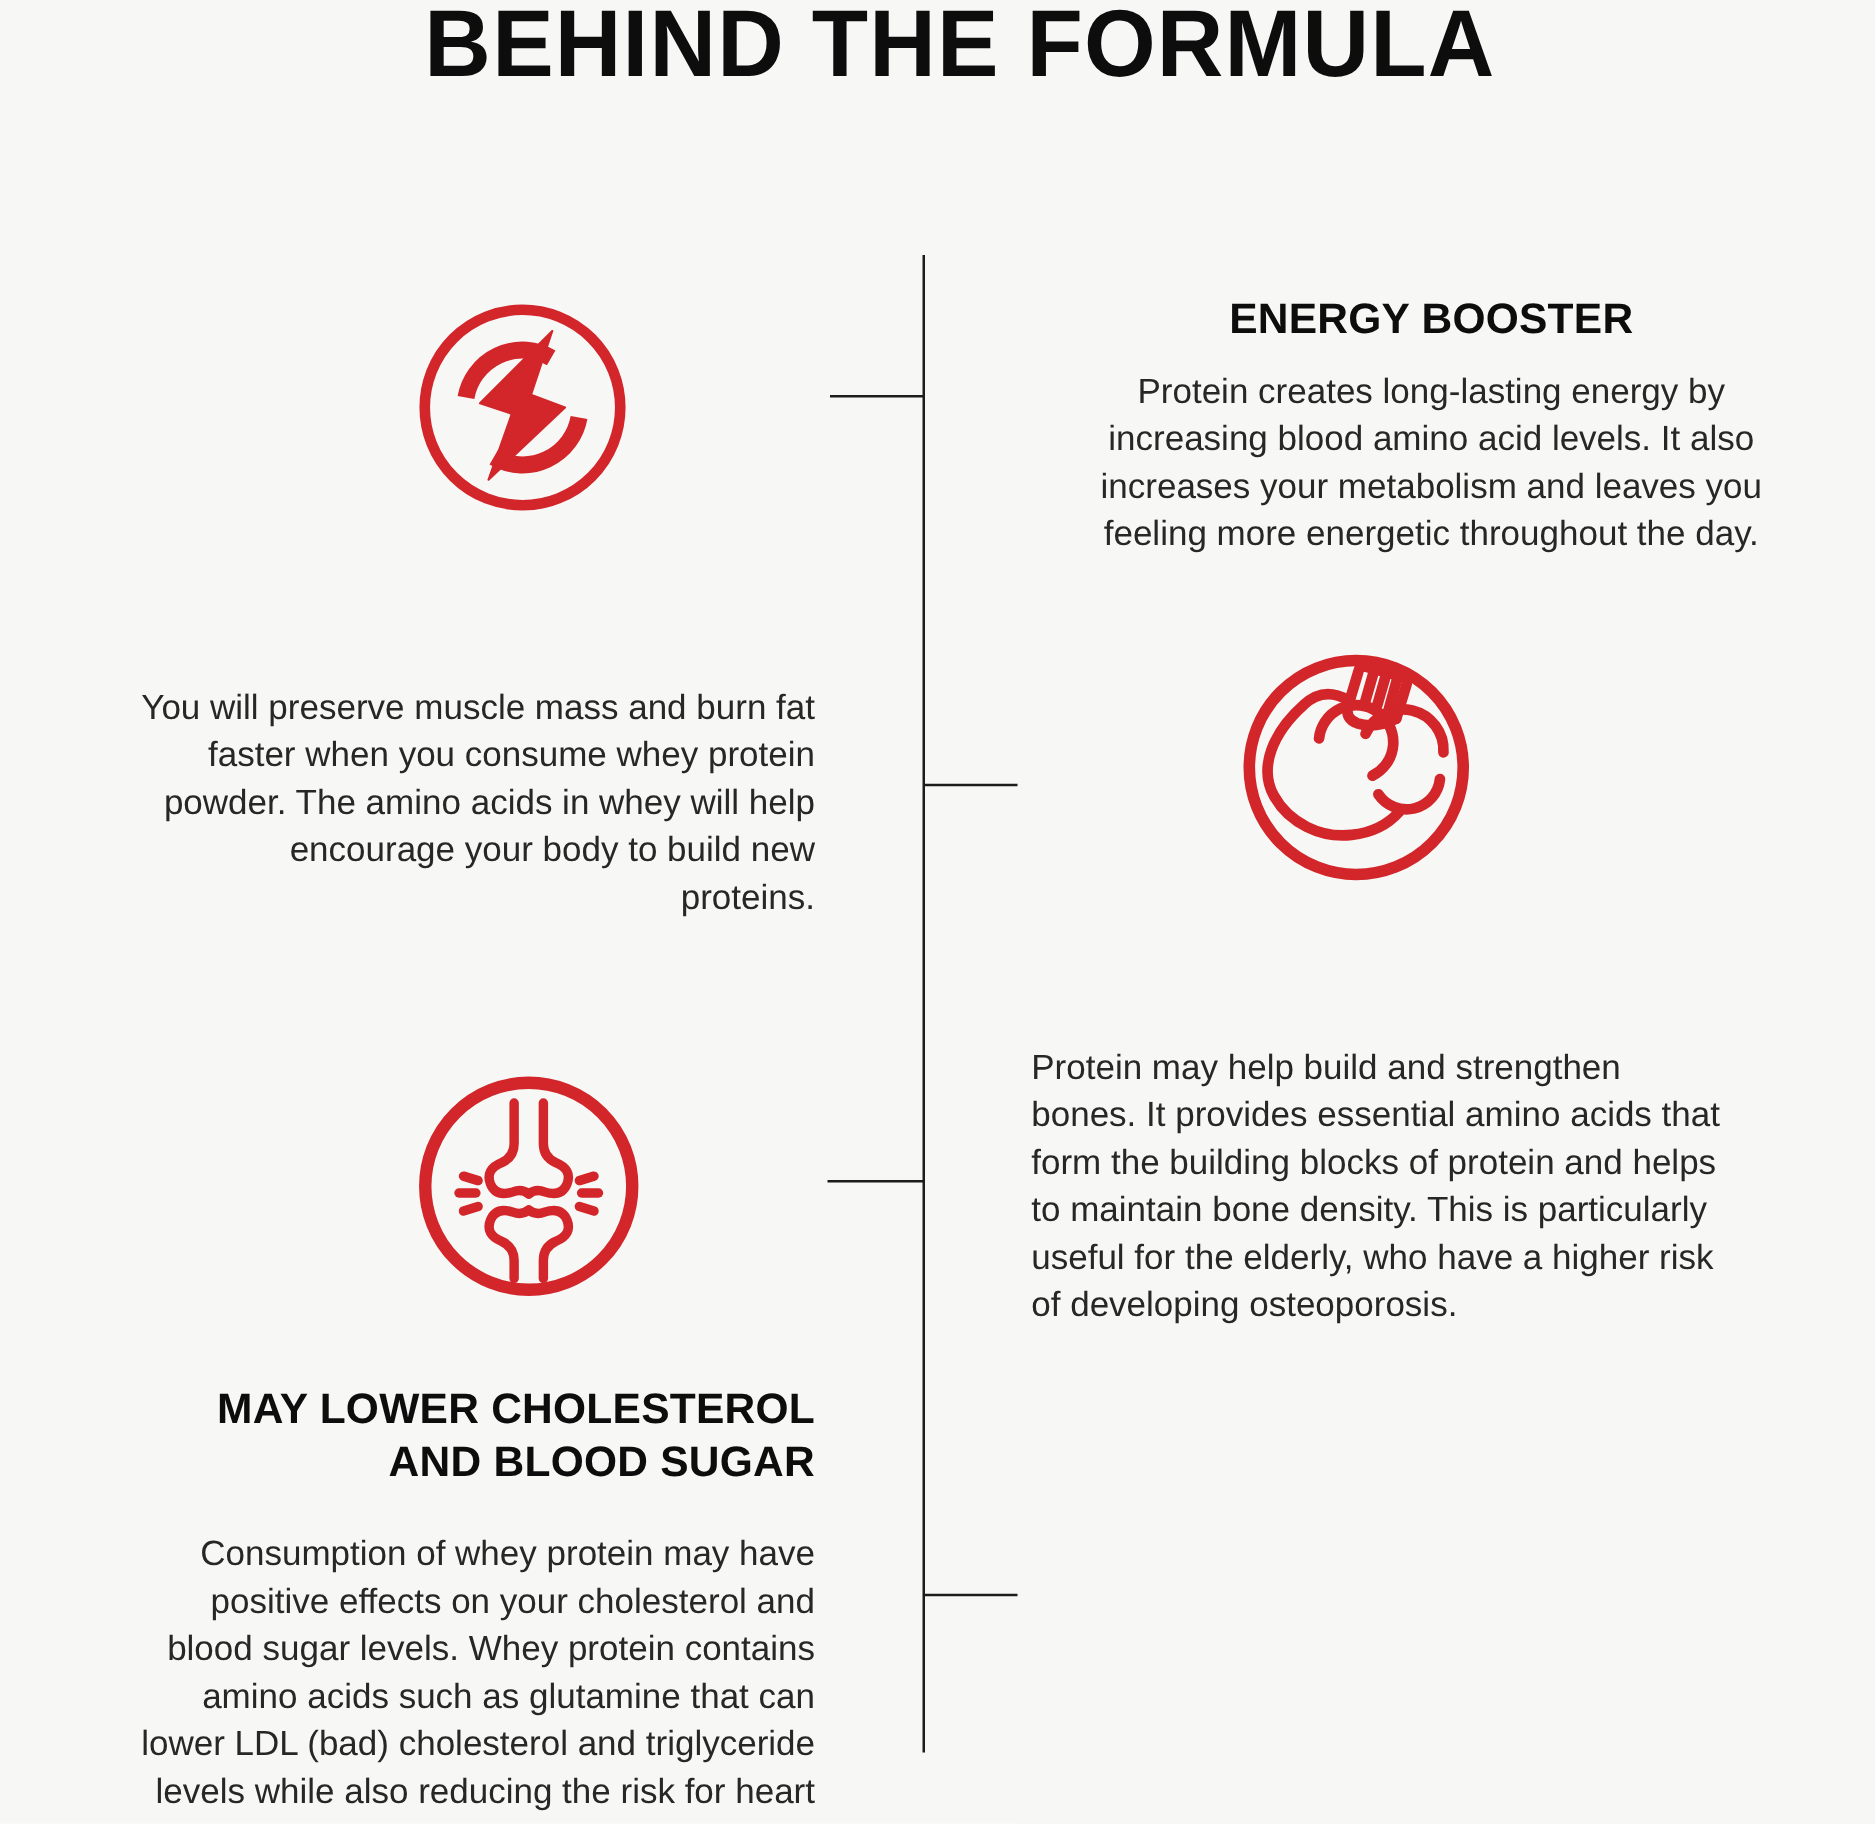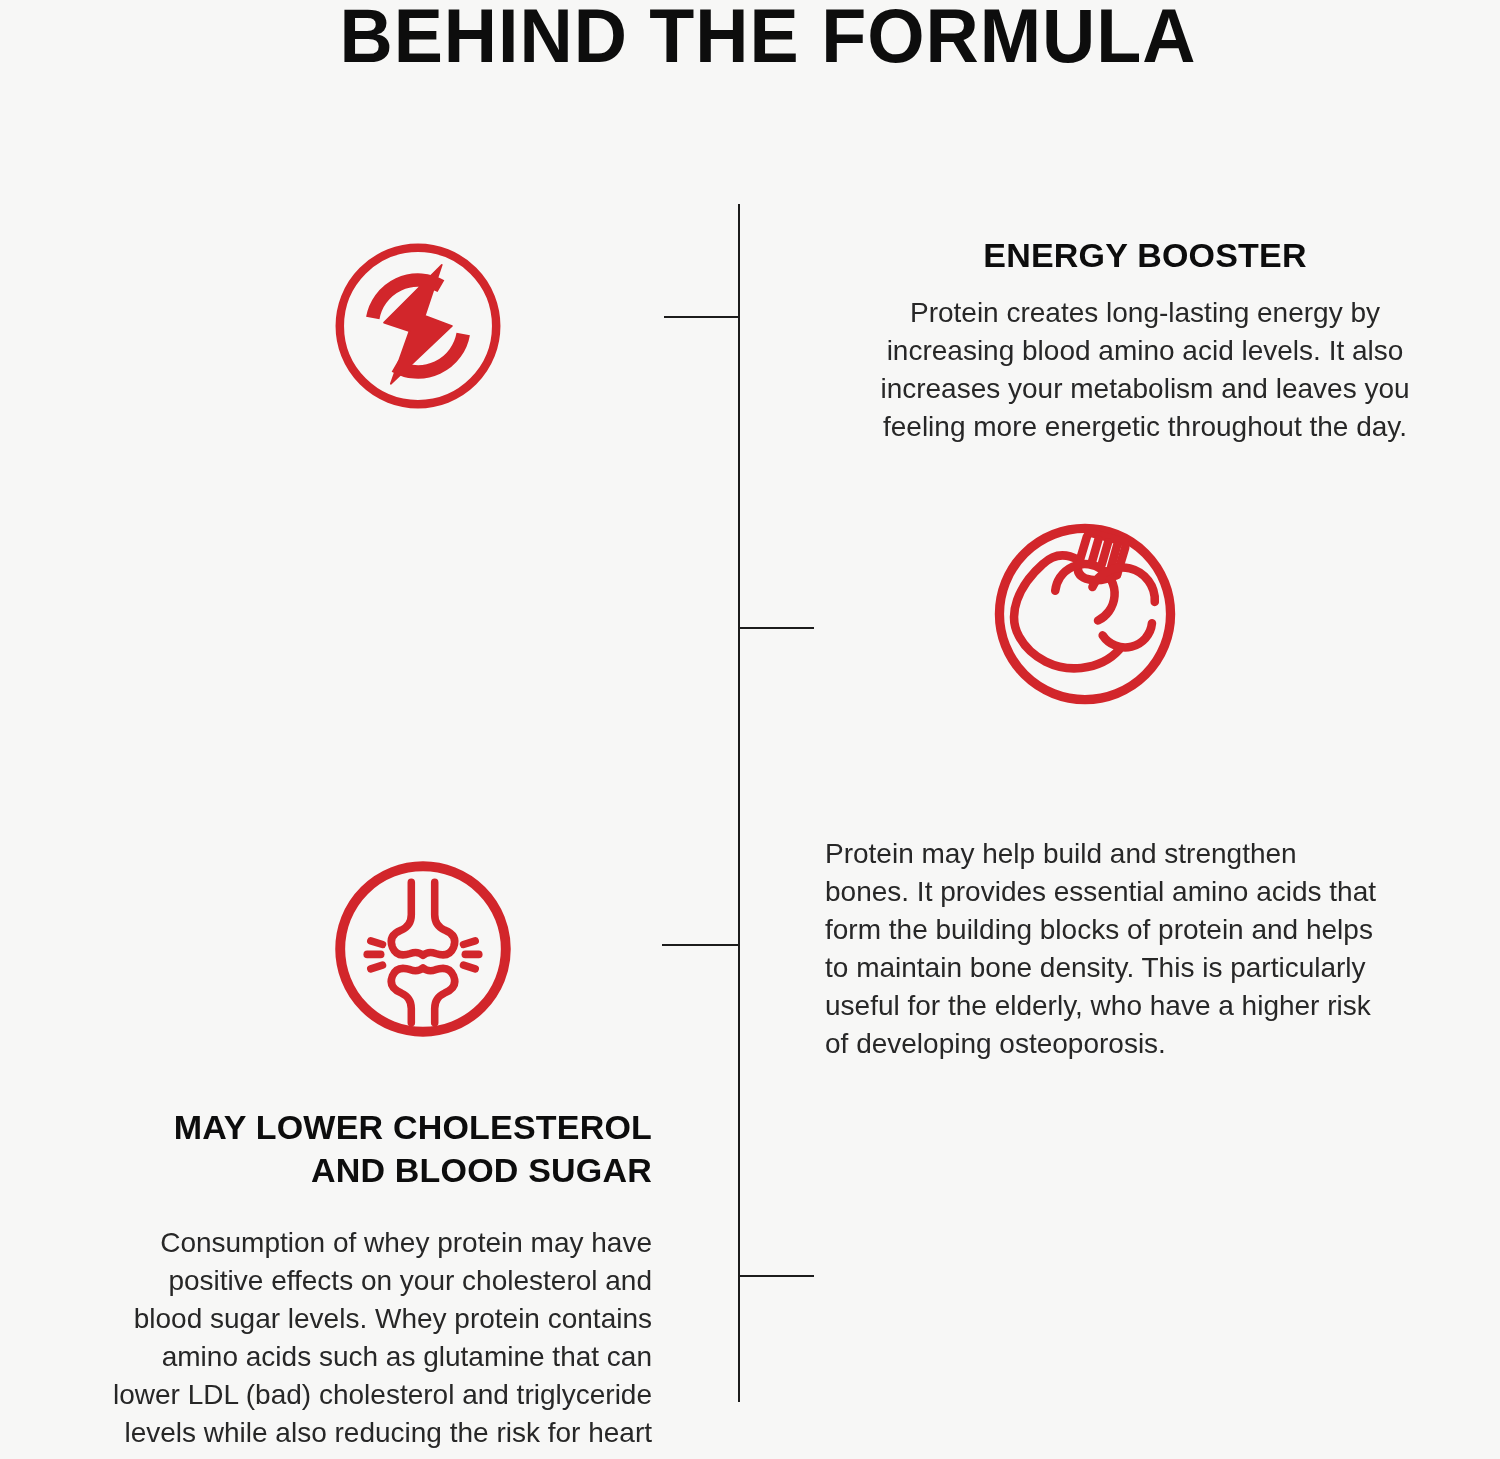--- a/index.html
+++ b/index.html
@@ -100,20 +100,21 @@
     </svg>
   </div>
 
 
   <section class="sec" id="sec-energy">
     <h2>ENERGY BOOSTER</h2>
     <div class="body">Protein creates long-lasting energy by<br>increasing blood amino acid levels. It also<br>increases your metabolism and leaves you<br>feeling more energetic throughout the day.</div>
   </section>
 
   <section class="sec" id="sec-muscle">
+    <div class="body">You will preserve muscle mass and burn fat<br>faster when you consume whey protein<br>powder. The amino acids in whey will help<br>encourage your body to build new<br>proteins.</div>
   </section>
 
   <section class="sec" id="sec-bone">
     <div class="body">Protein may help build and strengthen<br>bones. It provides essential amino acids that<br>form the building blocks of protein and helps<br>to maintain bone density. This is particularly<br>useful for the elderly, who have a higher risk<br>of developing osteoporosis.</div>
   </section>
 
   <section class="sec" id="sec-cholesterol">
     <h2>MAY LOWER CHOLESTEROL<br>AND BLOOD SUGAR</h2>
     <div class="body">Consumption of whey protein may have<br>positive effects on your cholesterol and<br>blood sugar levels. Whey protein contains<br>amino acids such as glutamine that can<br>lower LDL (bad) cholesterol and triglyceride<br>levels while also reducing the risk for heart<br>disease.</div>
   </section>

